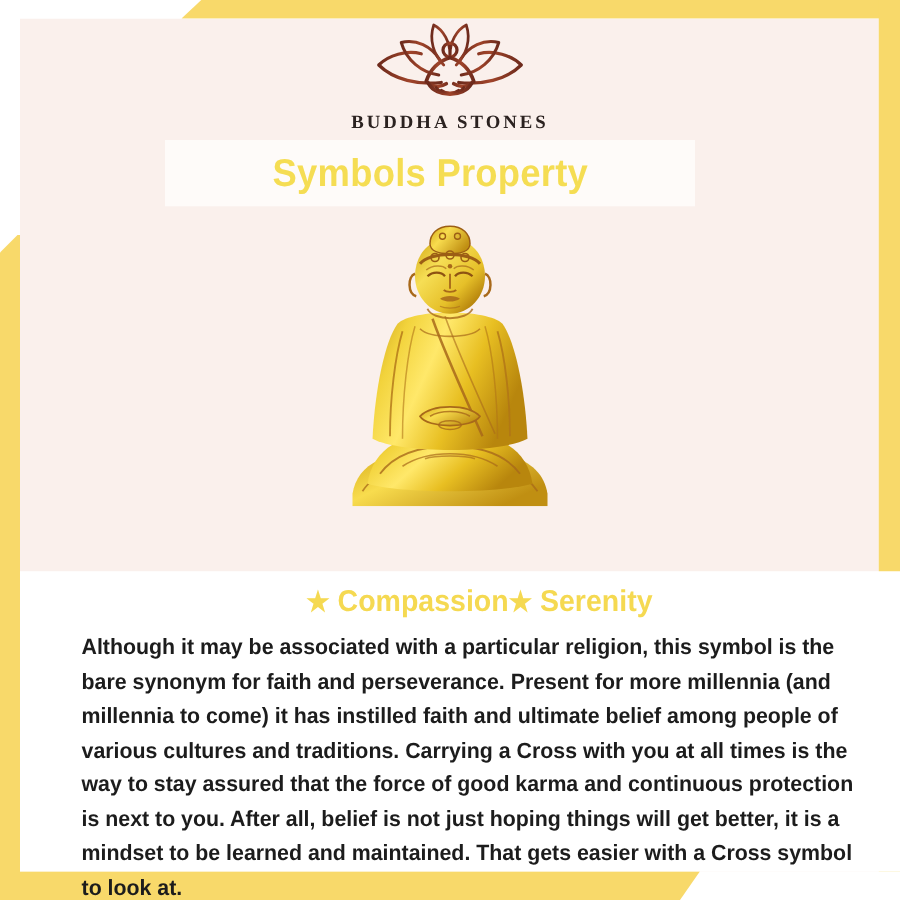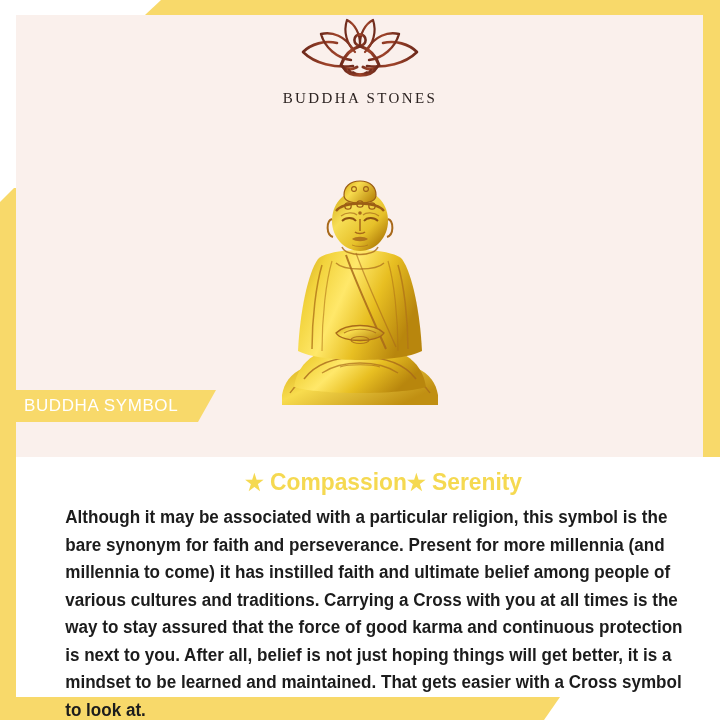--- a/index.html
+++ b/index.html
@@ -45,21 +45,21 @@
   
   #logo-wrap{
     position:absolute;left:0;right:0;top:10px;
     display:flex;flex-direction:column;align-items:center;
   }
   #logo-mark{width:138px;height:78px;display:block;}
   #logo-word{
     margin-top:2px;
     font-family:"Liberation Serif",serif;
     font-size:15px;letter-spacing:2.4px;
-    color:#2b2220;font-weight:400;
+    color:#2b2220;font-weight:700;
     white-space:nowrap;
   }
 
   
   #title-plate{
     position:absolute;left:132px;top:112px;
     width:424px;height:53px;
     background:#fefbf9;
     display:flex;align-items:center;justify-content:center;
   }
@@ -166,20 +166,23 @@
         <path d="M69 36 C78 39 85 46 88 55 C83 60 77 60 72 57" stroke-width="3"></path>
 
         <path d="M52 57 C58 68 80 68 86 57" stroke-width="3"></path>
         <path d="M58 60 C62 66 76 66 80 60" stroke-width="2.2"></path>
         <path d="M62 62 C66 65 72 65 76 62" stroke-width="1.8"></path>
       </g>
     </svg>
     <div id="logo-word">BUDDHA STONES</div>
   </div>
 
+  <div id="title-plate">
+    <div id="title-text">Symbols Property</div>
+  </div>
 
   <div id="buddha-wrap">
     <svg id="buddha-svg" viewBox="0 0 200 232" aria-hidden="true">
       <defs>
         <linearGradient id="gold" x1="0" y1="0" x2="1" y2="0.4">
           <stop offset="0" stop-color="#c9a01e"></stop>
           <stop offset="0.22" stop-color="#f2d33c"></stop>
           <stop offset="0.45" stop-color="#ffe86a"></stop>
           <stop offset="0.70" stop-color="#e8bf22"></stop>
           <stop offset="1" stop-color="#b8860d"></stop>
@@ -246,23 +249,20 @@
       <circle cx="100" cy="40" r="1.8" fill="#a8691a"></circle>
 
       <path d="M100 46 L100 58 M95 59 C97 61 103 61 105 59" fill="none" stroke="#a8691a" stroke-width="1.5"></path>
 
       <path d="M92 66 C96 63 104 63 108 66 C104 69 96 69 92 66 Z" fill="#a8691a" opacity=".85"></path>
 
       <path d="M92 72 C96 74 104 74 108 72" fill="none" stroke="#a8691a" stroke-width="1" opacity=".6"></path>
     </svg>
   </div>
 
-  <div id="badge">
-    <span id="badge-text">BUDDHA SYMBOL</span>
-  </div>
 
   <div id="panel">
     <div id="headline">
       <span class="star">★</span>
       <span>Compassion</span><span class="star">★</span>
       <span>Serenity</span>
     </div>
     <p id="body-copy">Although it may be associated with a particular religion, this symbol is the bare synonym for faith and perseverance. Present for more millennia (and millennia to come) it has instilled faith and ultimate belief among people of various cultures and traditions. Carrying a Cross with you at all times is the way to stay assured that the force of good karma and continuous protection is next to you. After all, belief is not just hoping things will get better, it is a mindset to be learned and maintained. That gets easier with a Cross symbol to look at.</p>
   </div>
 

